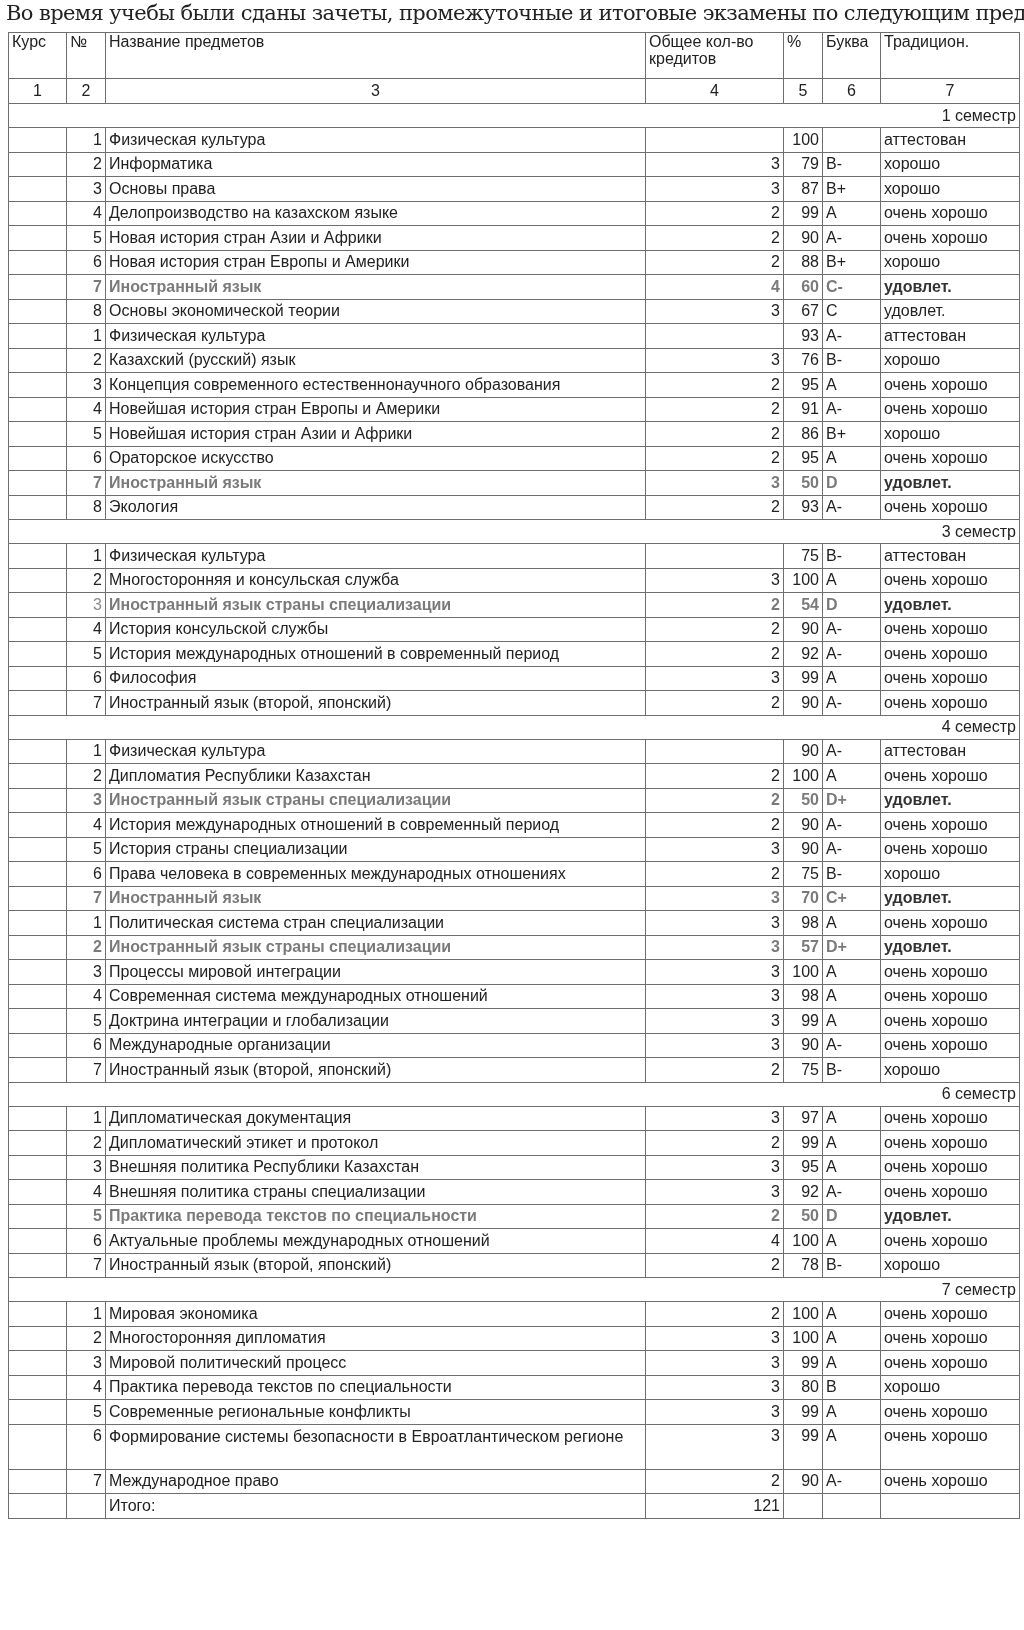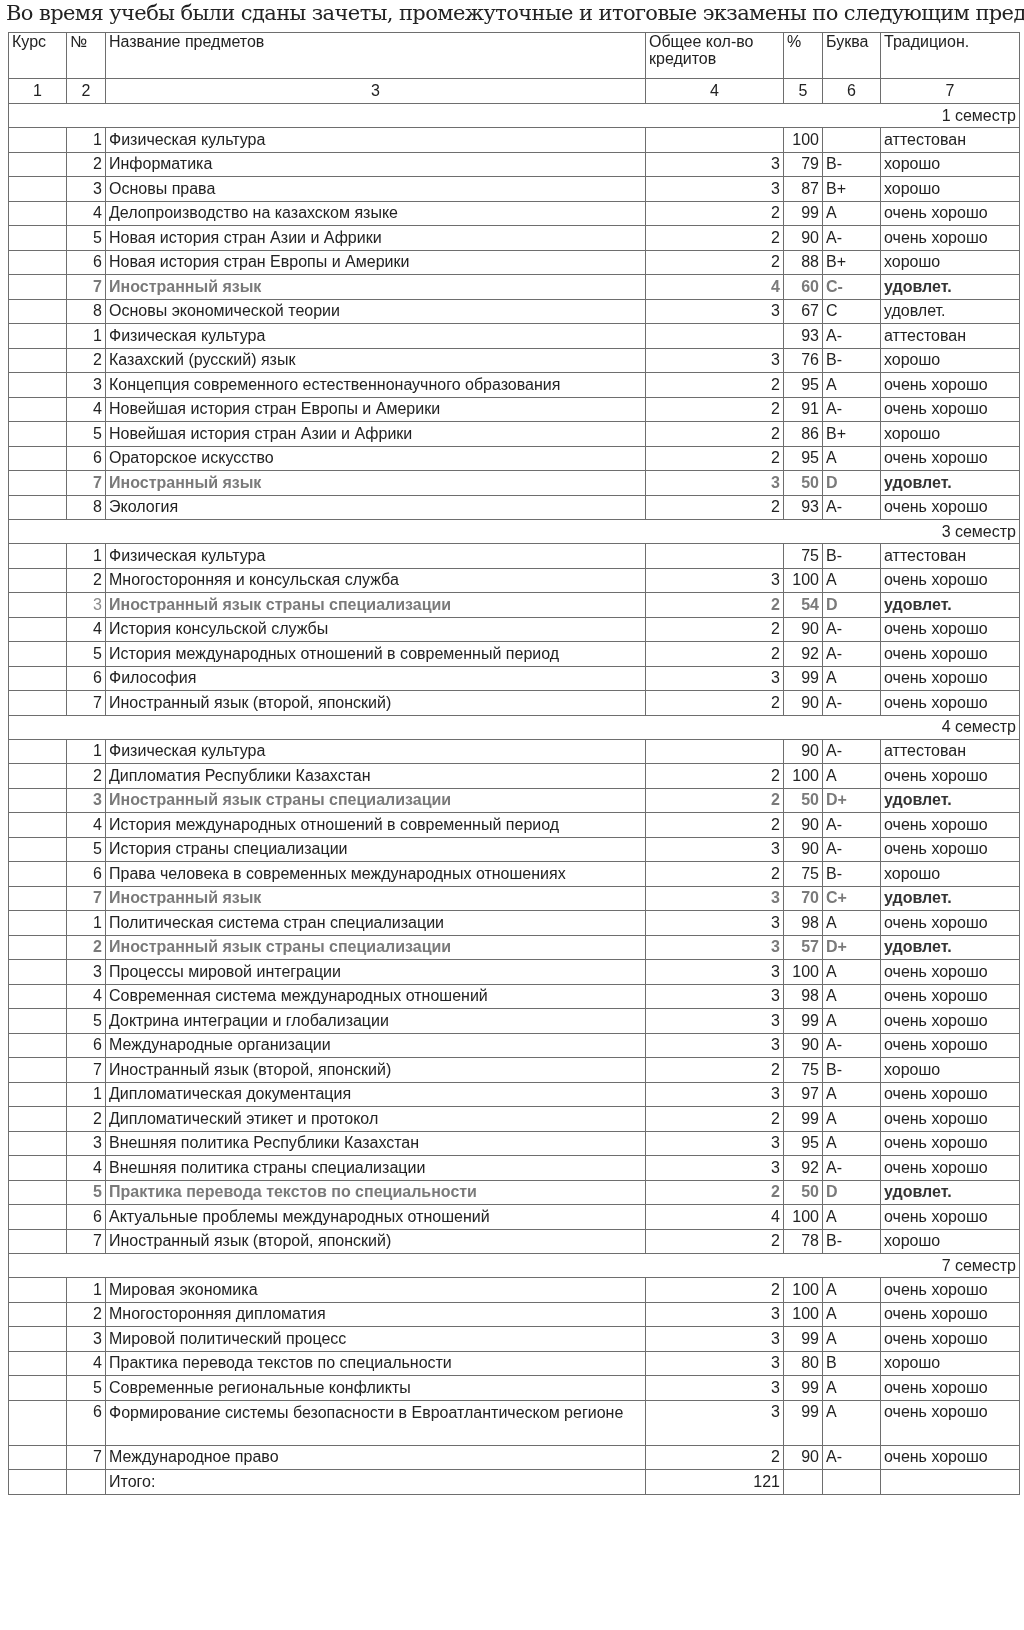--- a/index.html
+++ b/index.html
@@ -406,20 +406,23 @@
       </tr>
       <tr>
         <td class="course"></td>
         <td class="num">7</td>
         <td class="name">Иностранный язык (второй, японский)</td>
         <td class="cred">2</td>
         <td class="pct">75</td>
         <td class="let">B-</td>
         <td class="trad">хорошо</td>
       </tr>
+      <tr class="sem">
+        <td colspan="7">6 семестр</td>
+      </tr>
       <tr>
         <td class="course"></td>
         <td class="num">1</td>
         <td class="name">Дипломатическая документация</td>
         <td class="cred">3</td>
         <td class="pct">97</td>
         <td class="let">A</td>
         <td class="trad">очень хорошо</td>
       </tr>
       <tr>

